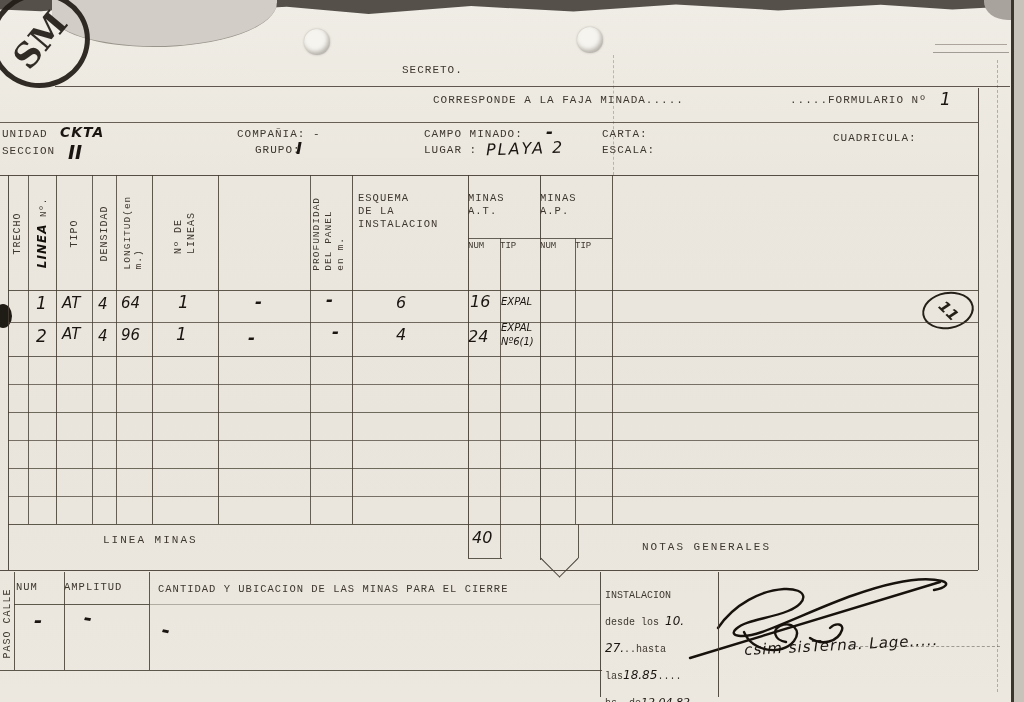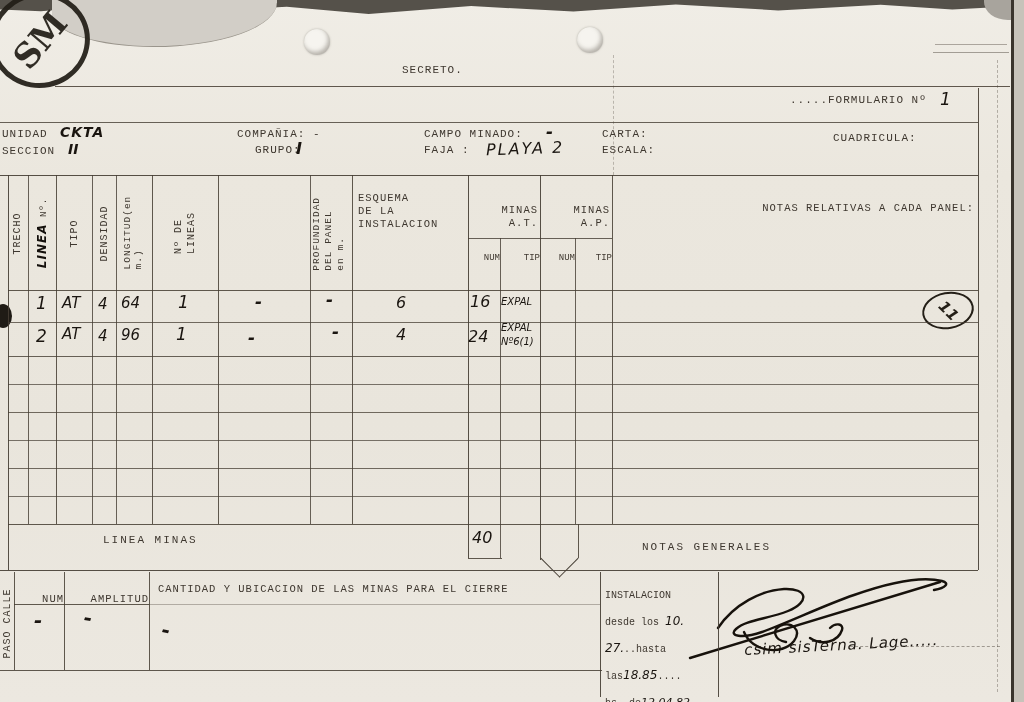--- a/index.html
+++ b/index.html
@@ -5,21 +5,21 @@
   html,body{margin:0;padding:0;background:#8a8680;}
   #paper{position:relative;width:1024px;height:702px;overflow:hidden;
     background:linear-gradient(180deg,#f0ede6 0%,#ebe7de 25%,#e9e5dc 60%,#ece8e0 100%);
     font-family:"Liberation Mono","DejaVu Sans Mono",monospace;}
   .t{position:absolute;color:#3e372f;white-space:pre-line;line-height:1.25;letter-spacing:1px;}
   .hw{position:absolute;font-family:"DejaVu Sans",sans-serif;font-style:italic;color:#1a1510;white-space:nowrap;}
   .vw{position:absolute;display:flex;align-items:center;justify-content:center;}
   .vw>span{transform:rotate(-90deg);display:block;color:#3e372f;letter-spacing:1px;}
   .vw .in{position:static;font-style:normal;}
   .vw .inhw{position:static;font-family:"DejaVu Sans",sans-serif;font-style:italic;color:#14100c;font-weight:bold;}
-  .ctr{text-align:right;margin-top:12px;}
+  .ctr{text-align:left;}
   
   .topedge{position:absolute;left:0;top:0;width:1024px;height:16px;background:#55514a;
     clip-path:polygon(0 0,100% 0,100% 35%,93% 60%,86% 30%,76% 65%,66% 28%,56% 72%,46% 38%,36% 88%,28% 42%,18% 78%,10% 38%,4% 70%,0 60%);}
   .tornchunk{position:absolute;left:52px;top:0px;width:225px;height:46px;background:#d2cec7;
     border-radius:0 0 55% 45% / 0 0 95% 70%;border-bottom:1px solid #9a958c;}
   .hole{position:absolute;width:26px;height:26px;border-radius:50%;background:#f6f4ef;
     box-shadow:inset -2px -3px 4px rgba(130,124,115,.55), 0 0 2px rgba(120,115,105,.5);}
   .stamp{position:absolute;left:-10px;top:-8px;width:90px;height:86px;border:5px solid #221e17;border-radius:50%;
     transform:rotate(-12deg);display:flex;align-items:center;justify-content:center;opacity:.93;}
   .stamp span{transform:rotate(-38deg);font-family:"DejaVu Serif",serif;font-weight:bold;font-size:34px;color:#221e17;}
@@ -45,33 +45,34 @@
   <div class="edgeB"></div>
   <div class="edgeL"></div>
   <div class="hole" style="left:304px;top:29px;"></div>
   <div class="hole" style="left:577px;top:27px;"></div>
   <div class="stamp">
       <span>SM</span>
     </div>
   <div class="blob"></div>
 
   <div class="t" style="left:402px;top:64px;font-size:11px;">SECRETO.</div>
+  <div class="t" style="left:433px;top:94px;font-size:11px;">CORRESPONDE A LA FAJA MINADA.....</div>
   <div class="t" style="left:790px;top:94px;font-size:11px;">.....FORMULARIO Nº</div>
   <div class="hw" style="left:940px;top:89px;font-size:17px;">1</div>
 
   <div class="t" style="left:2px;top:128px;font-size:11px;">UNIDAD</div>
   <div class="hw" style="left:60px;top:124px;font-size:14px;font-weight:bold;letter-spacing:1px;">CKTA</div>
   <div class="t" style="left:2px;top:145px;font-size:11px;">SECCION</div>
-  <div class="hw" style="left:68px;top:141px;font-size:14px;font-weight:bold;">II</div>
+  <div class="hw" style="left:68px;top:141px;font-size:19px;font-weight:bold;">II</div>
   <div class="t" style="left:237px;top:128px;font-size:11px;">COMPAÑIA: -</div>
   <div class="t" style="left:255px;top:144px;font-size:11px;">GRUPO:</div>
   <div class="hw" style="left:296px;top:139px;font-size:16px;font-weight:bold;">I</div>
   <div class="t" style="left:424px;top:128px;font-size:11px;">CAMPO MINADO:</div>
   <div class="hw" style="left:546px;top:122px;font-size:17px;font-weight:bold;">-</div>
-  <div class="t" style="left:424px;top:144px;font-size:11px;">FAJA :</div>
+  <div class="t" style="left:424px;top:144px;font-size:11px;">LUGAR :</div>
   <div class="hw" style="left:486px;top:139px;font-size:16px;letter-spacing:2px;transform:rotate(-2deg);">PLAYA 2</div>
   <div class="t" style="left:602px;top:128px;font-size:11px;">CARTA:</div>
   <div class="t" style="left:602px;top:144px;font-size:11px;">ESCALA:</div>
   <div class="t" style="left:833px;top:132px;font-size:11px;">CUADRICULA:</div>
 
   <div class="vw" style="left:6px;top:180px;width:22px;height:106px;">
       <span style="font-size:10px;white-space:nowrap;">TRECHO</span>
     </div>
   <div class="vw" style="left:28px;top:180px;width:28px;height:106px;">
       <span style="font-size:9px;white-space:nowrap;"><i class="inhw" style="font-size:12px;">LINEA</i> <i class="in">Nº.</i></span>
@@ -98,21 +99,20 @@
 DE LA
 INSTALACION</div>
   <div class="t ctr" style="left:468px;top:192px;width:70px;font-size:10.5px;">MINAS
 A.T.</div>
   <div class="t ctr" style="left:540px;top:192px;width:70px;font-size:10.5px;">MINAS
 A.P.</div>
   <div class="t ctr" style="left:468px;top:241px;width:32px;font-size:9px;letter-spacing:0;">NUM</div>
   <div class="t ctr" style="left:500px;top:241px;width:40px;font-size:9px;letter-spacing:0;">TIP</div>
   <div class="t ctr" style="left:540px;top:241px;width:35px;font-size:9px;letter-spacing:0;">NUM</div>
   <div class="t ctr" style="left:575px;top:241px;width:37px;font-size:9px;letter-spacing:0;">TIP</div>
-  <div class="t ctr" style="left:616px;top:190px;width:358px;font-size:10.5px;">NOTAS RELATIVAS A CADA PANEL:</div>
 
   <div class="hw" style="left:36px;top:293px;font-size:17px;">1</div>
   <div class="hw" style="left:62px;top:294px;font-size:15px;">AT</div>
   <div class="hw" style="left:98px;top:295px;font-size:15px;">4</div>
   <div class="hw" style="left:121px;top:294px;font-size:15px;">64</div>
   <div class="hw" style="left:178px;top:292px;font-size:17px;">1</div>
   <div class="hw" style="left:255px;top:292px;font-size:17px;font-weight:bold;">-</div>
   <div class="hw" style="left:326px;top:290px;font-size:17px;font-weight:bold;">-</div>
   <div class="hw" style="left:396px;top:293px;font-size:16px;">6</div>
   <div class="hw" style="left:470px;top:292px;font-size:16px;">16</div>

